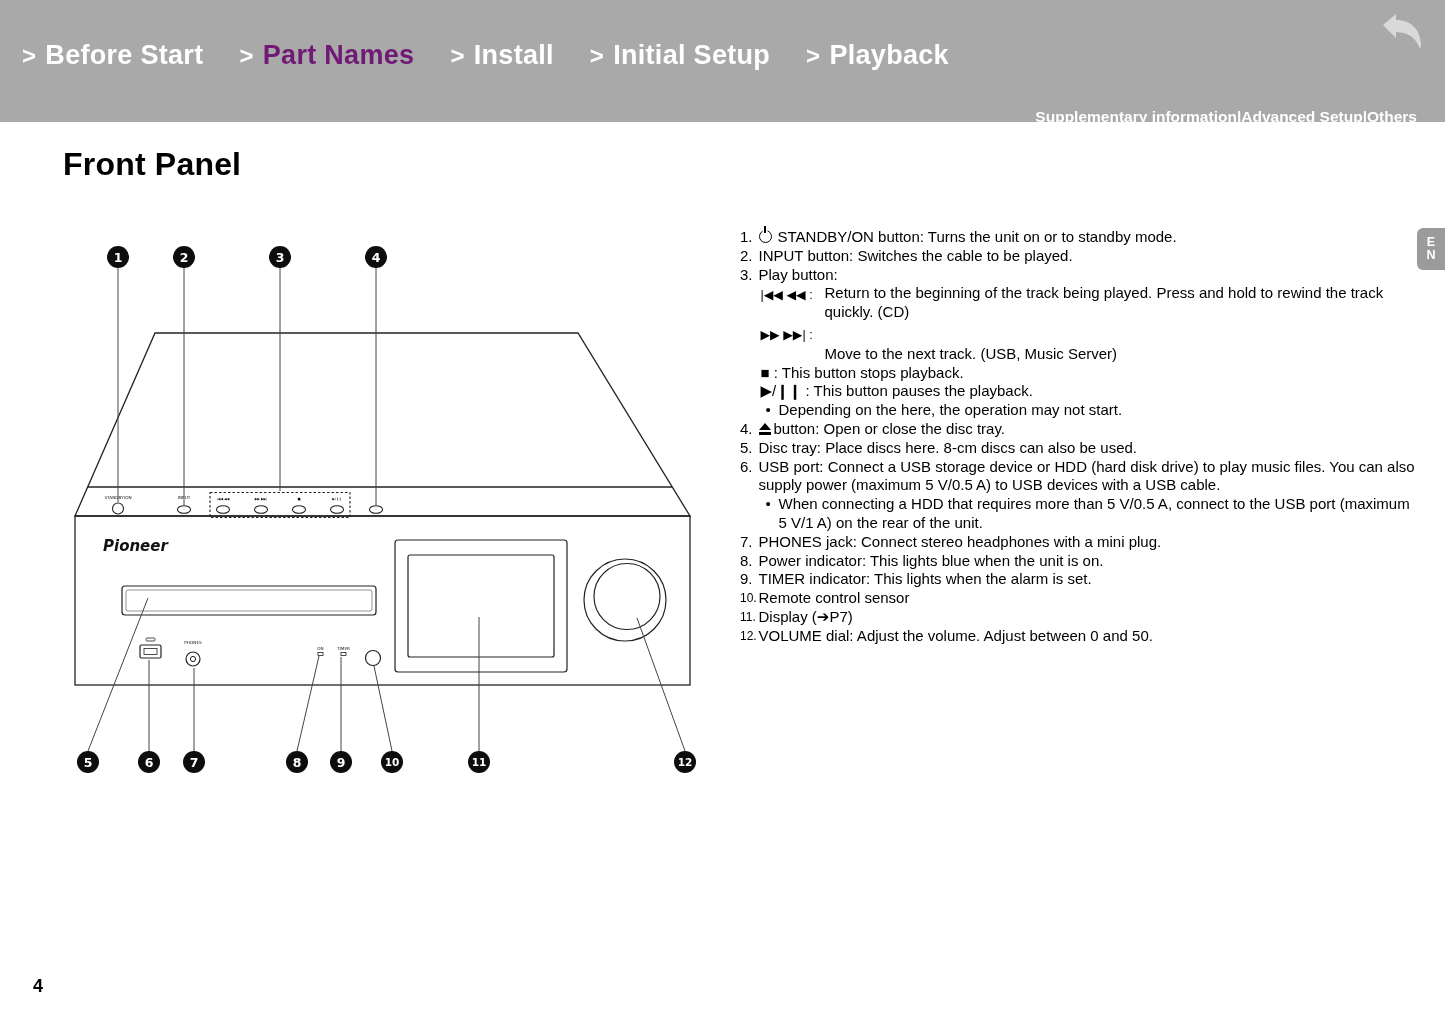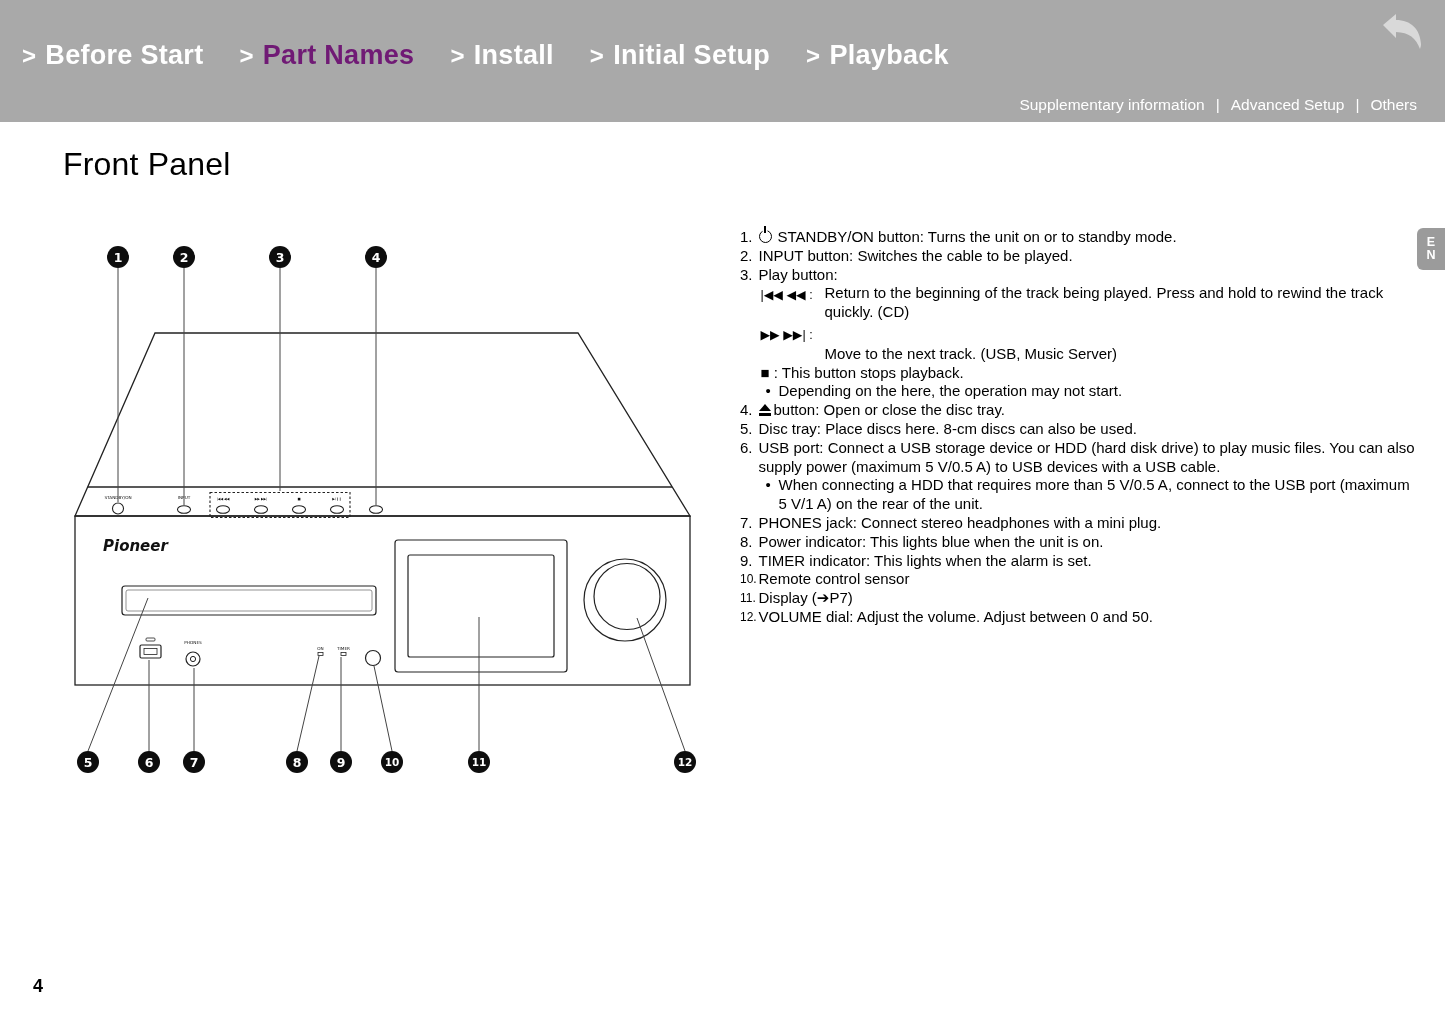--- a/index.html
+++ b/index.html
@@ -6,22 +6,22 @@
   .page{position:relative;width:1445px;height:1023px;background:#fff;overflow:hidden;
         font-family:"Liberation Sans","DejaVu Sans",sans-serif;color:#000}
 
   
   .header{position:absolute;left:0;top:0;width:100%;height:122px;background:#a9a9a9}
   .nav{position:absolute;left:22px;top:40px;display:flex;gap:36px}
   .nav-item{display:flex;align-items:baseline;gap:9px;font-weight:bold;font-size:27px;color:#fff;
             letter-spacing:.3px;cursor:pointer;white-space:nowrap}
   .nav-item .chev{font-size:24px}
   .nav-item.active .label{color:#701a75}
-  .subnav{position:absolute;right:28px;top:96px;display:flex;gap:11px;font-size:15.5px;
-          font-weight:normal;color:#fff;align-items:baseline}
+  .subnav{position:absolute;right:28px;top:108px;display:flex;font-size:15.5px;
+          font-weight:bold;color:#fff;align-items:baseline}
   .subnav-item{cursor:pointer}
   .undo{position:absolute;right:20px;top:10px;width:46px;height:42px;cursor:pointer}
 
   
   .lang-tab{position:absolute;right:0;top:228px;width:28px;height:42px;background:#9b9b9b;
             border-radius:6px 0 0 6px;color:#fff;font-weight:bold;font-size:12.5px;
             display:flex;flex-direction:column;align-items:center;justify-content:center;line-height:13px}
 
   .title{position:absolute;left:63px;top:146px;font-size:32px;letter-spacing:.2px}
   .page-num{position:absolute;left:33px;top:976px;font-size:18px;font-weight:bold}
@@ -92,21 +92,21 @@
         <path d="M4 14 L17 3 L17 9 C32 9 41 18 42 33 C42 35 41.5 36.5 41 38 C37 27 30 21.5 17 21 L17 27 Z" fill="#d9d9d9"></path>
       </svg>
     </div>
   </div>
 
   <div class="lang-tab">
     <span>E</span>
     <span>N</span>
   </div>
 
-  <h1 class="title" style="font-weight:normal;margin:0">Front Panel</h1>
+  <h1 class="title" style="font-weight:bold;margin:0">Front Panel</h1>
 
   <svg class="diagram" viewBox="0 0 650 560">
 
     <g stroke="#222" fill="none" stroke-width="1.3">
       <polygon points="95,108 518,108 630,291 15,291"></polygon>
       <line x1="27.7" y1="262" x2="612" y2="262"></line>
       <rect x="15" y="291" width="615" height="169"></rect>
     </g>
 
     <g stroke="#222" fill="none" stroke-width="1.1">
@@ -243,20 +243,21 @@
             <span class="pl-prefix"></span>
           </div>
           <div class="pl-line ind cols">
             <span class="pl-prefix">▶▶ ▶▶| :</span>
           </div>
           <div class="pl-line ind cols">
             <span class="pl-prefix"></span>
             <span class="pl-text">Move to the next track. (USB, Music Server)</span>
           </div>
           <div class="pl-line ind"><span class="pl-text">■ : This button stops playback.</span></div>
+          <div class="pl-line ind"><span class="pl-text">▶/❙❙ : This button pauses the playback.</span></div>
           <div class="pl-line ind bulleted">
             <span class="pl-bullet">•</span>
             <span class="pl-text">Depending on the here, the operation may not start.</span>
           </div>
         </div>
       </div>
       <div class="pl-item">
         <span class="pl-num">4.</span>
         <div class="pl-body">
           <div class="pl-line"><span class="eject-icon"></span><span class="pl-text">button: Open or close the disc tray.</span></div>

